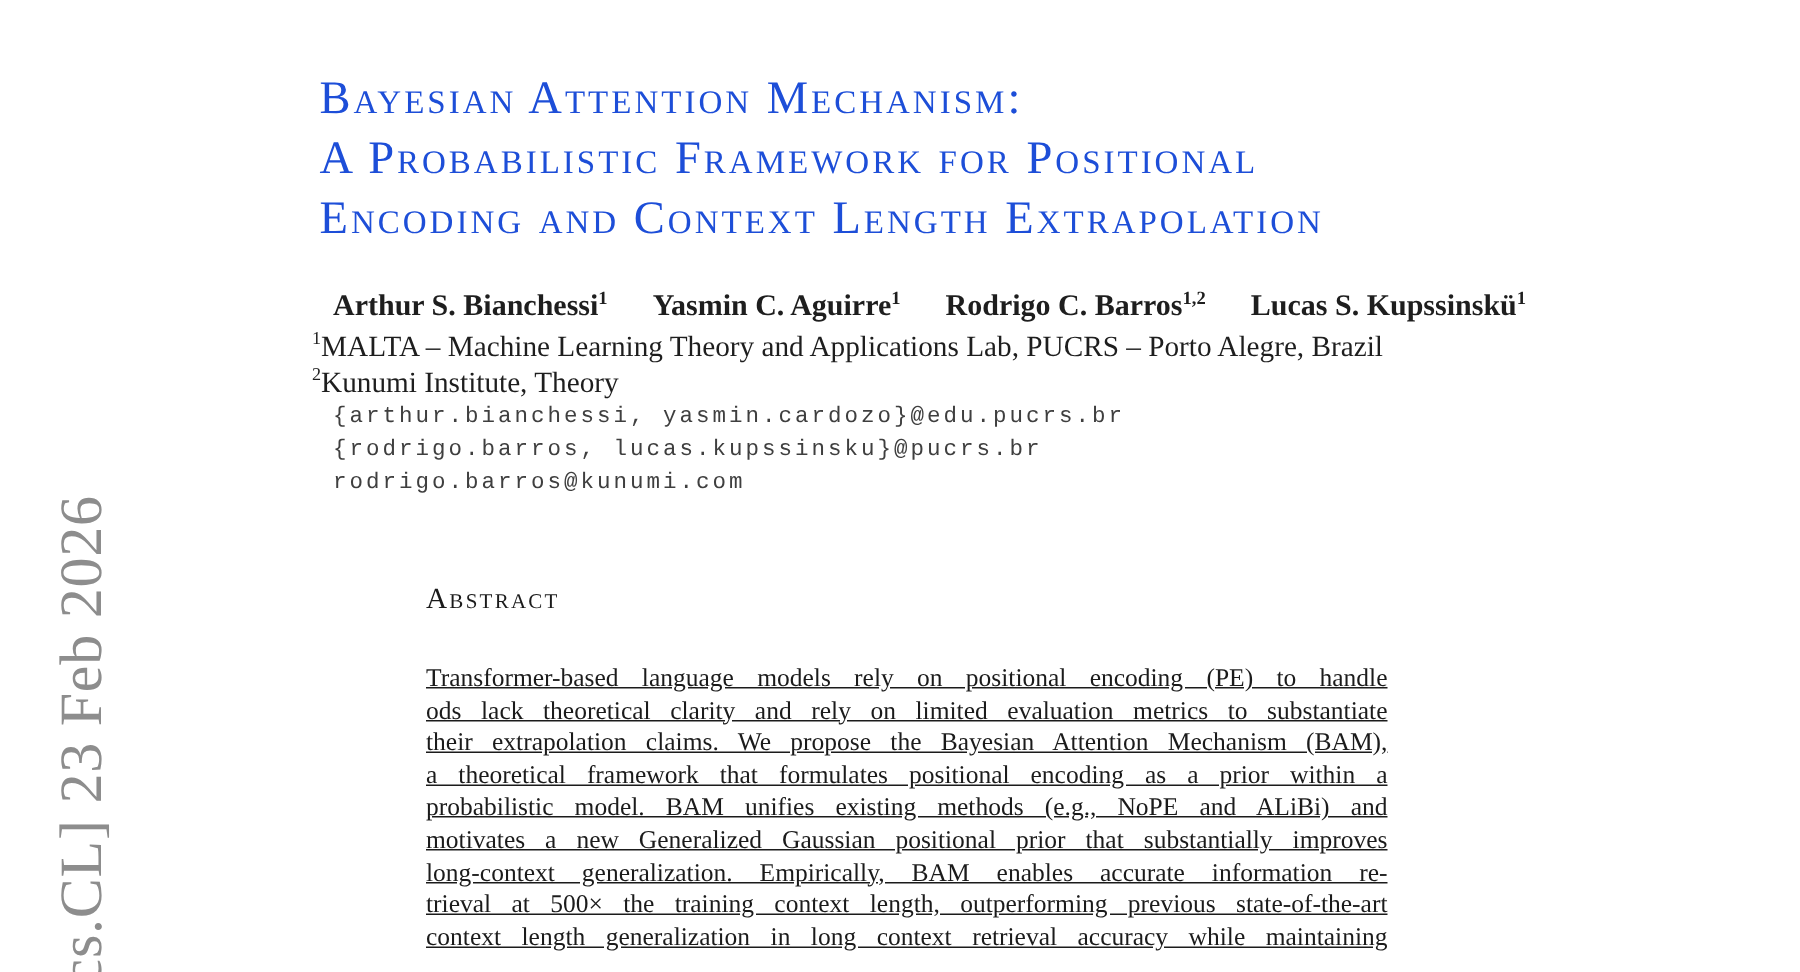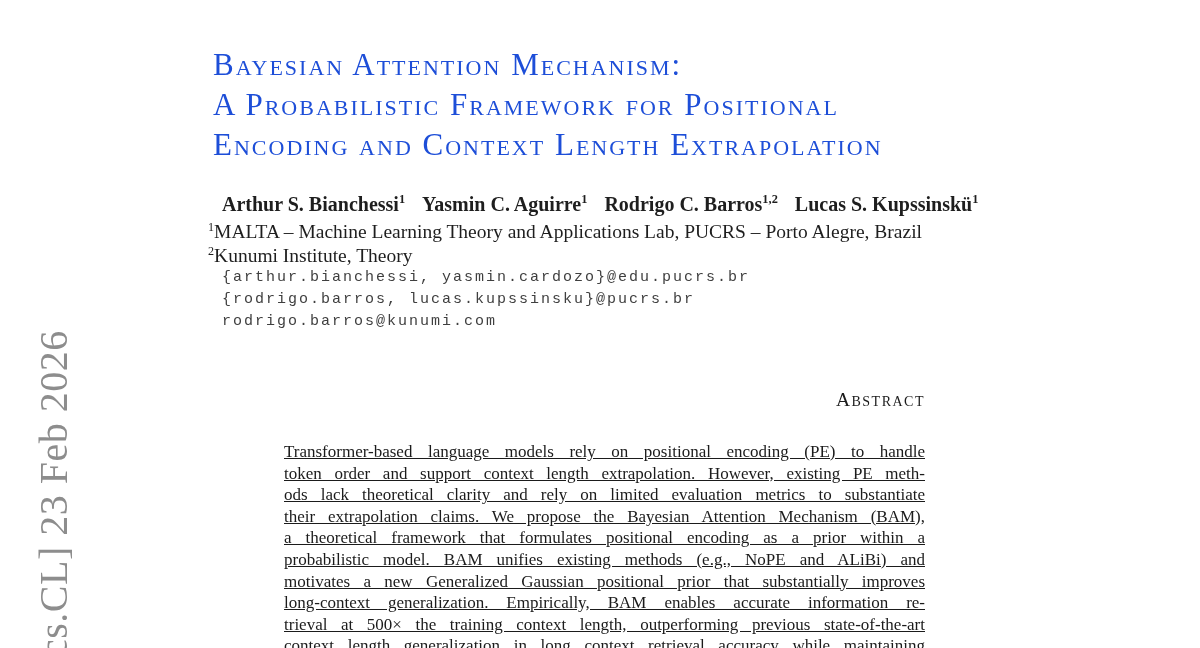--- a/index.html
+++ b/index.html
@@ -35,21 +35,21 @@
     letter-spacing:2px;
     color:#1d4ed8;
   }
 
   
   .authors {
     position:absolute;
     left:222px;
     top:193px;
     display:flex;
-    gap:17px;
+    gap:30px;
     font-weight:bold;
     font-size:20px;
     white-space:nowrap;
     justify-content:space-between;
   }
   sup {
     font-size:0.62em;
     vertical-align:super;
     line-height:0;
   }
@@ -76,21 +76,21 @@
     color:#3f3f3f;
     white-space:nowrap;
   }
 
   
   .abstract-heading {
     position:absolute;
     left:284px;
     top:389px;
     width:641px;
-    text-align:right;
+    text-align:left;
     font-variant:small-caps;
     font-size:19.5px;
     letter-spacing:1.5px;
     color:#1b1b1b;
   }
   .abstract-body {
     position:absolute;
     left:284px;
     top:441px;
     width:641px;
@@ -131,21 +131,20 @@
 <div class="emails">
     <div>{arthur.bianchessi, yasmin.cardozo}@edu.pucrs.br</div>
     <div>{rodrigo.barros, lucas.kupssinsku}@pucrs.br</div>
     <div>rodrigo.barros@kunumi.com</div>
   </div>
 
 <div class="abstract-heading">Abstract</div>
 
 <div class="abstract-body">
     <div class="abstract-line">Transformer-based language models rely on positional encoding (PE) to handle</div>
-    <div class="abstract-line">token order and support context length extrapolation. However, existing PE meth-</div>
     <div class="abstract-line">ods lack theoretical clarity and rely on limited evaluation metrics to substantiate</div>
     <div class="abstract-line">their extrapolation claims. We propose the Bayesian Attention Mechanism (BAM),</div>
     <div class="abstract-line">a theoretical framework that formulates positional encoding as a prior within a</div>
     <div class="abstract-line">probabilistic model. BAM unifies existing methods (e.g., NoPE and ALiBi) and</div>
     <div class="abstract-line">motivates a new Generalized Gaussian positional prior that substantially improves</div>
     <div class="abstract-line">long-context generalization. Empirically, BAM enables accurate information re-</div>
     <div class="abstract-line">trieval at 500× the training context length, outperforming previous state-of-the-art</div>
     <div class="abstract-line">context length generalization in long context retrieval accuracy while maintaining</div>
   </div>
 

